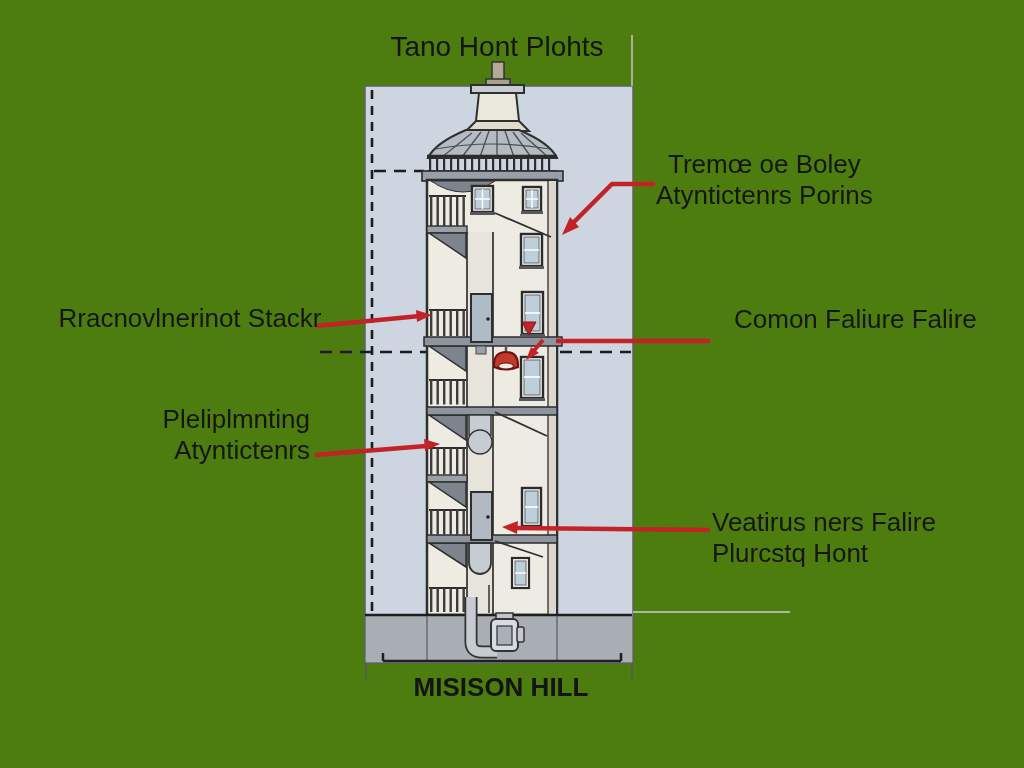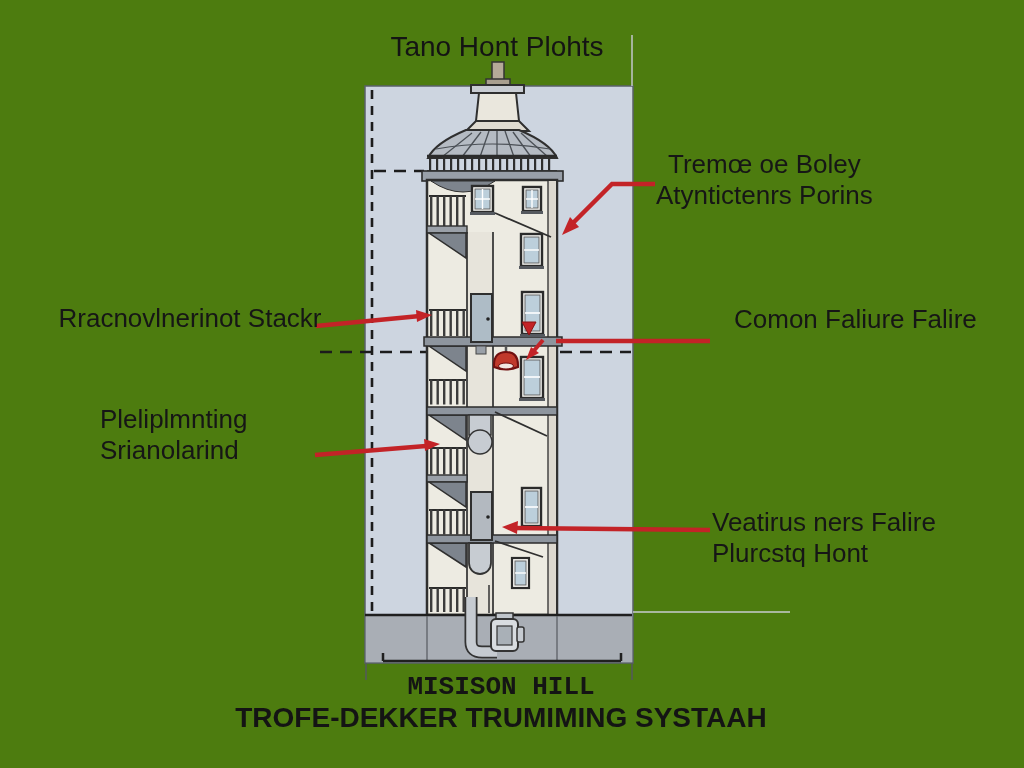--- a/index.html
+++ b/index.html
@@ -6,26 +6,26 @@
   .canvas{
     position:relative;width:1024px;height:768px;background:#4d7c0f;overflow:hidden;
     font-family:"Liberation Sans",sans-serif;color:#161616;
   }
   .canvas svg{position:absolute;left:0;top:0;}
   .lbl{position:absolute;font-size:26px;line-height:31px;color:#161616;white-space:nowrap;}
   .lbl .ln{display:block;}
   .top-title{position:absolute;left:347px;top:31px;width:300px;text-align:center;
     font-size:28px;color:#141414;white-space:nowrap;}
   .lbl-left-top{left:58px;top:303px;width:264px;text-align:center;}
-  .lbl-left-mid{left:100px;top:404px;width:210px;}
+  .lbl-left-mid{left:100px;top:404px;width:210px;text-align:right;}
   .lbl-right-top{left:656px;top:149px;text-align:center;}
   .lbl-right-mid{left:714px;top:304px;text-align:center;margin-left:20px;}
   .lbl-right-bot{left:712px;top:507px;text-align:left;}
   .footer{position:absolute;left:0;top:672px;width:1002px;text-align:center;font-weight:bold;color:#141414;}
-  .footer .f1{display:block;font-size:26px;line-height:30px;font-family:Liberation Mono, monospace;}
+  .footer .f1{display:block;font-size:26px;line-height:30px;}
   .footer .f2{display:block;font-size:28px;line-height:32px;}
 </style>
 </head>
 <body>
 
 <div class="canvas">
 
   <svg width="1024" height="768" viewBox="0 0 1024 768">
 
     <g>
@@ -237,35 +237,34 @@
   </svg>
 
   <div class="top-title">Tano Hont Plohts</div>
 
   <div class="lbl lbl-left-top">
     <span class="ln">Rracnovlnerinot Stackr</span>
   </div>
 
   <div class="lbl lbl-left-mid">
     <span class="ln">Pleliplmnting</span>
-    <span class="ln">Srianolarind</span>
+    <span class="ln">Atyntictenrs</span>
   </div>
 
   <div class="lbl lbl-right-top">
     <span class="ln">Tremœ oe Boley</span>
     <span class="ln">Atyntictenrs Porins</span>
   </div>
 
   <div class="lbl lbl-right-mid">
     <span class="ln">Comon Faliure Falire</span>
   </div>
 
   <div class="lbl lbl-right-bot">
     <span class="ln">Veatirus ners Falire</span>
     <span class="ln">Plurcstq Hont</span>
   </div>
 
   <div class="footer">
     <span class="f1">MISISON HILL</span>
-    <span class="f2">TROFE-DEKKER TRUMIMING SYSTAAH</span>
   </div>
 
 </div>
 
 </body></html>

